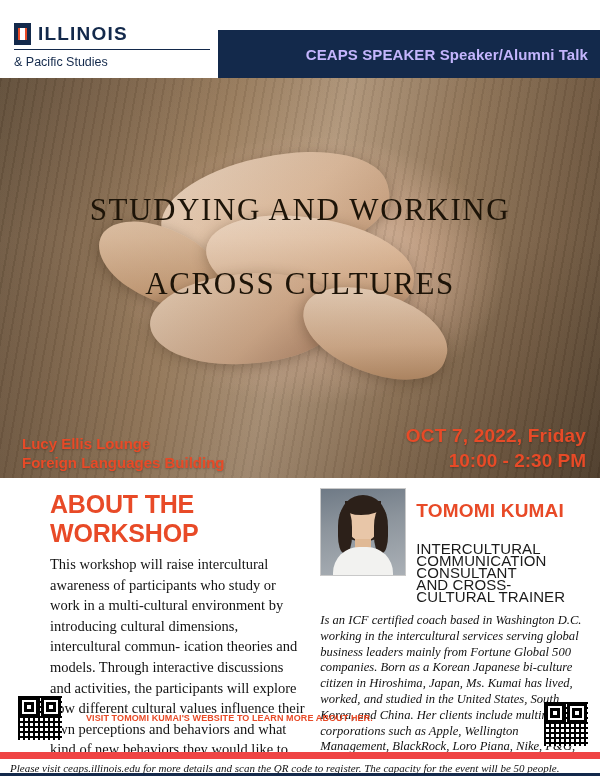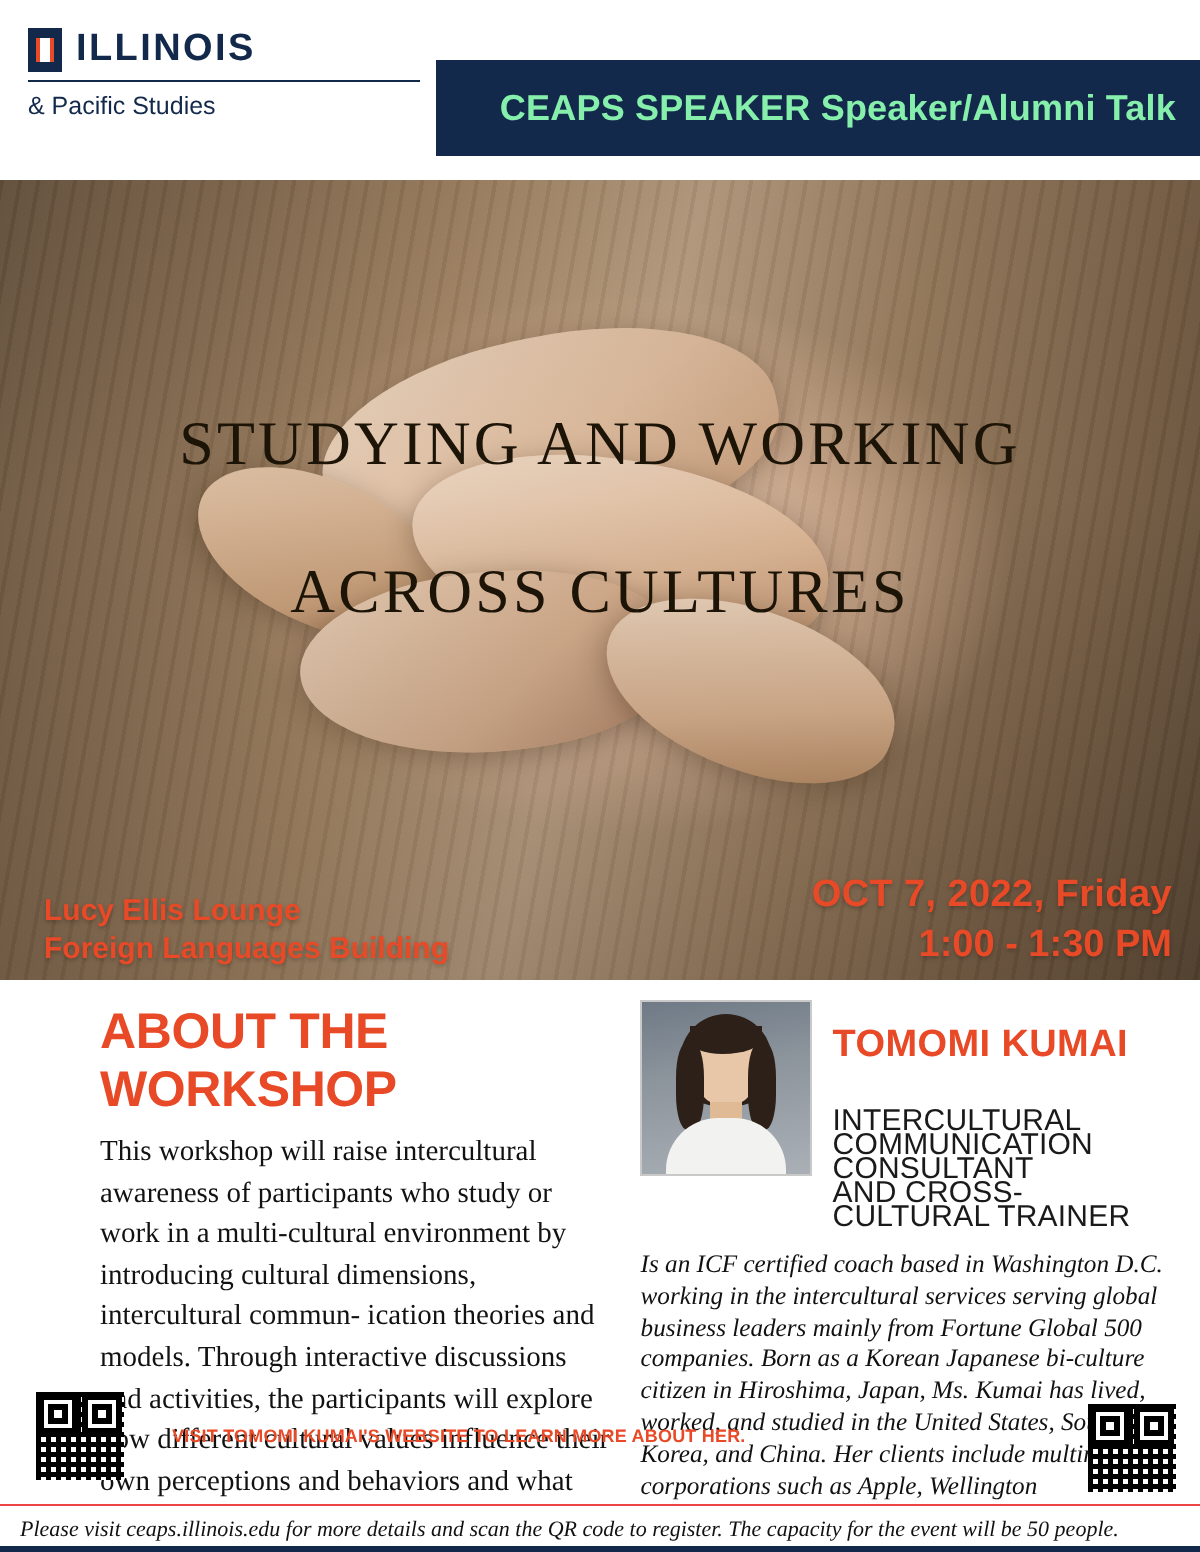--- a/index.html
+++ b/index.html
@@ -11,24 +11,24 @@
     width: 600px;
     height: 776px;
     overflow: hidden;
     font-family: "Liberation Sans", sans-serif;
     color: #1a1a1a;
     position: relative;
   }
 
   
   .header {
-    height: 90px;
+    height: 78px;
     background: #ffffff;
     display: flex;
-    align-items: flex-start;
+    align-items: center;
     position: relative;
   }
   .brand {
     padding: 14px 0 0 14px;
     width: 210px;
   }
   .brand-top {
     display: flex;
     align-items: center;
     gap: 7px;
@@ -86,23 +86,23 @@
     right: 0;
     height: 48px;
     background: #13294B;
     display: flex;
     align-items: center;
     justify-content: flex-end;
     padding-right: 12px;
     box-sizing: border-box;
   }
   .header-banner-text {
-    color: #86efac;
-    font-weight: bold;
-    font-size: 18px;
+    color: #c4b5fd;
+    font-weight: bold;
+    font-size: 15px;
     letter-spacing: 0.1px;
     white-space: nowrap;
   }
 
   
   .hero {
     position: relative;
     height: 400px;
     overflow: hidden;
     background: #b9a38c;
@@ -363,21 +363,21 @@
     width: 44px;
     height: 44px;
   }
 
   
   .footer {
     position: absolute;
     left: 0; right: 0; bottom: 0;
     height: 24px;
     background: #ffffff;
-    border-top: 1px solid #ef4444;
+    border-top: 7px solid #ef4444;
     display: flex;
     align-items: center;
     padding-left: 10px;
     box-sizing: border-box;
   }
   .footer-text {
     font-family: "Liberation Serif", serif;
     font-style: italic;
     font-size: 11px;
     color: #111;
@@ -423,21 +423,21 @@
     <span class="line2">ACROSS CULTURES</span>
   </div>
 
   <div class="hero-footer">
     <div class="venue">
       <div>Lucy Ellis Lounge</div>
       <div>Foreign Languages Building</div>
     </div>
     <div class="datetime">
       <span class="d1">OCT 7, 2022, Friday</span>
-      <span class="d2">1:00 - 1:30 PM</span>
+      <span class="d2">10:00 - 2:30 PM</span>
     </div>
   </div>
 </div>
 
 <div class="content">
   <div class="col-left">
     <div class="about-title">ABOUT THE WORKSHOP</div>
     <div class="about-body">This workshop will raise intercultural awareness of participants who study or work in a multi-cultural environment by introducing cultural dimensions, intercultural commun- ication theories and models. Through interactive discussions and activities, the participants will explore how different cultural values influence their own perceptions and behaviors and what kind of new behaviors they would like to try in order to study or work effectively with others who have different cultural backgrounds.</div>
   </div>
 

